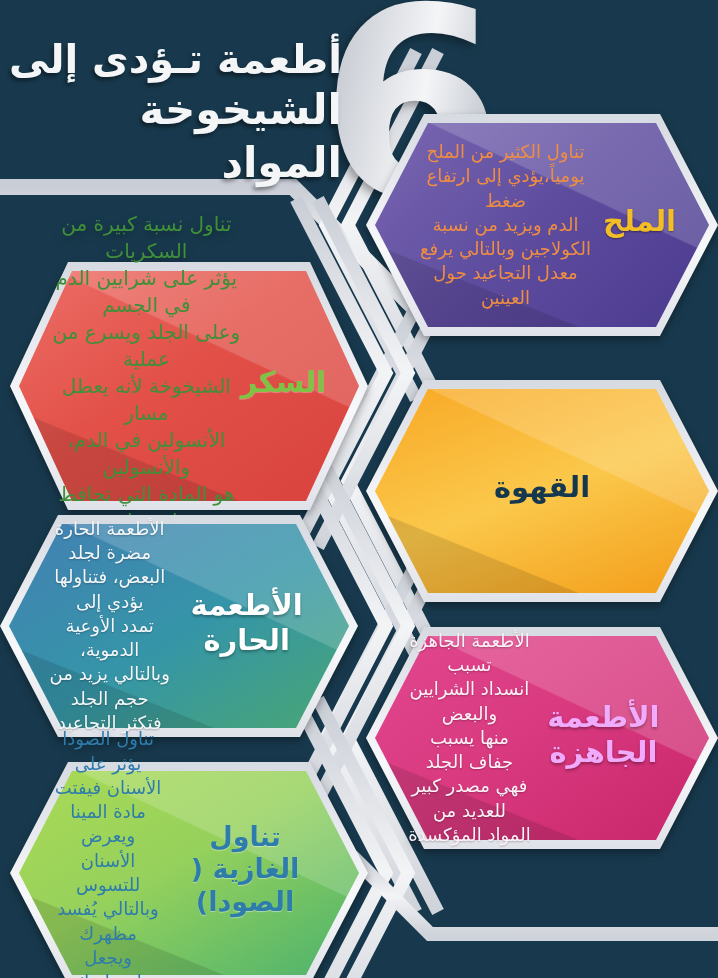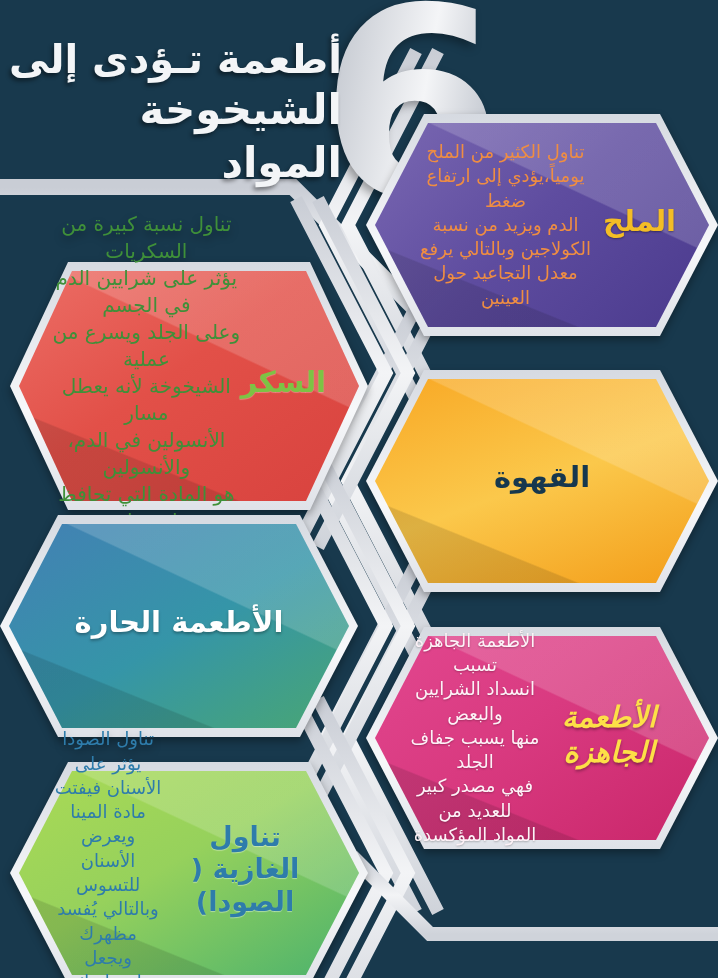--- a/index.html
+++ b/index.html
@@ -48,39 +48,39 @@
   .hex-content{
     position:absolute;inset:10px 42px;z-index:2;direction:rtl;
     display:flex;flex-direction:row;align-items:center;justify-content:center;
     text-align:center;
   }
   .hex-title{font-size:29px;font-weight:bold;line-height:1.2;margin-bottom:7px;}
   .hex-body{font-size:18px;font-weight:normal;line-height:1.35;white-space:pre-line;}
   
   .p-salt  {left:366px;top:114px;width:352px;height:222px;}
   .p-sugar {left:10px; top:262px;width:358px;height:248px;}
-  .p-coffee{left:366px;top:370px;width:352px;height:222px;}
+  .p-coffee{left:366px;top:380px;width:352px;height:222px;}
   .p-spicy {left:0; top:515px;width:358px;height:222px;}
   .p-ready {left:366px;top:627px;width:352px;height:222px;}
   .p-soda  {left:10px; top:762px;width:358px;height:222px;}
   
   .c-salt   .hex-inner{background:linear-gradient(135deg,#7a68b2 0%,#5e4c9f 48%,#4a3a8d 100%);}
   .c-salt   .hex-title{color:#f3bd26;text-shadow:0 1px 2px rgba(0,0,0,.35);}
   .c-salt   .hex-body {color:#ef8d42;}
   .c-sugar  .hex-inner{background:linear-gradient(145deg,#ec6e66 0%,#e25048 45%,#d8423e 100%);}
   .c-sugar  .hex-title{color:#7dc344;text-shadow:0 1px 1px rgba(255,255,255,.3);}
   .c-sugar  .hex-body {color:#3f9039;font-size:20px;}
   .c-coffee .hex-inner{background:linear-gradient(160deg,#f8a825 0%,#fbc84b 50%,#f39c18 100%);}
   .c-coffee .hex-title{color:#16384e;}
   .c-coffee .hex-body {color:#2e6f9c;}
   .c-spicy  .hex-inner{background:linear-gradient(150deg,#4380b4 0%,#3595a8 52%,#49a673 100%);}
   .c-spicy  .hex-title{color:#ffffff;text-shadow:0 2px 3px rgba(0,0,0,.3);}
   .c-spicy  .hex-body {color:#f4f7f9;text-shadow:0 1px 2px rgba(0,0,0,.25);}
   .c-ready  .hex-inner{background:linear-gradient(145deg,#e2478f 0%,#d93a80 45%,#c9266a 100%);}
-  .c-ready  .hex-title{color:#fde047;text-shadow:0 2px 3px rgba(0,0,0,.3);font-style:italic;}
+  .c-ready  .hex-title{color:#f0abfc;text-shadow:0 2px 3px rgba(0,0,0,.3);}
   .c-ready  .hex-body {color:#fdf2f7;text-shadow:0 1px 2px rgba(0,0,0,.25);}
   .c-soda   .hex-inner{background:linear-gradient(150deg,#aada55 0%,#96d15c 45%,#4bb26d 100%);}
   .c-soda   .hex-title{color:#2e7cab;font-size:27px;text-shadow:0 1px 1px rgba(255,255,255,.4);}
   .c-soda   .hex-body {color:#2e7cab;}
 </style>
 </head>
 <body>
 
 <svg class="ribbon-svg" width="718" height="978" viewBox="0 0 718 978" aria-hidden="true">
   <defs>
@@ -153,20 +153,25 @@
   <div class="hex-content">
     <div class="hex-title">القهوة</div>
   </div>
 </div>
 
 <div class="hex p-spicy c-spicy">
   <div class="hex-outer"></div>
   <div class="hex-inner"></div>
   <div class="hex-content">
     <div class="hex-title">الأطعمة الحارة</div>
+    <div class="hex-body">الأطعمة الحارة مضرة لجلد
+البعض، فتناولها يؤدي إلى
+تمدد الأوعية الدموية،
+وبالتالي يزيد من حجم الجلد
+فتكثر التجاعيد</div>
   </div>
 </div>
 
 <div class="hex p-ready c-ready">
   <div class="hex-outer"></div>
   <div class="hex-inner"></div>
   <div class="hex-content">
     <div class="hex-title">الأطعمة الجاهزة</div>
     <div class="hex-body">الأطعمة الجاهزة تسبب
 انسداد الشرايين والبعض

